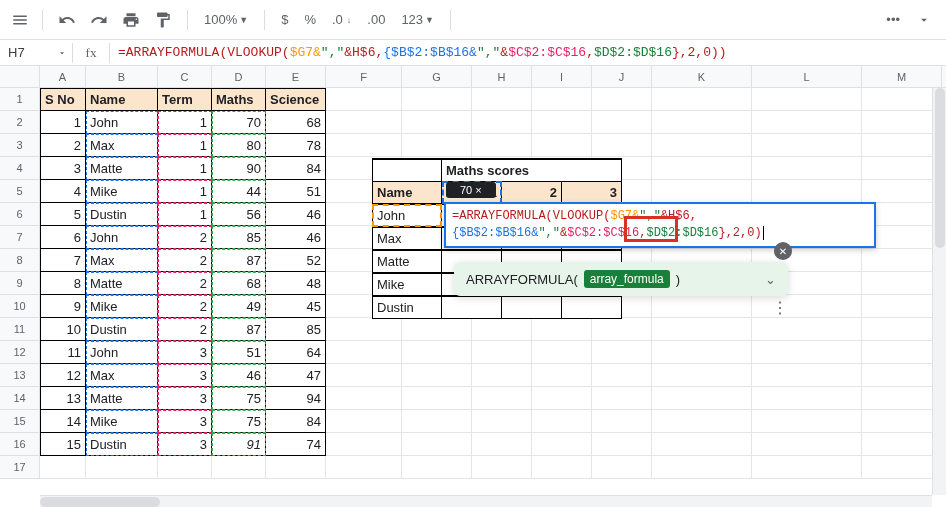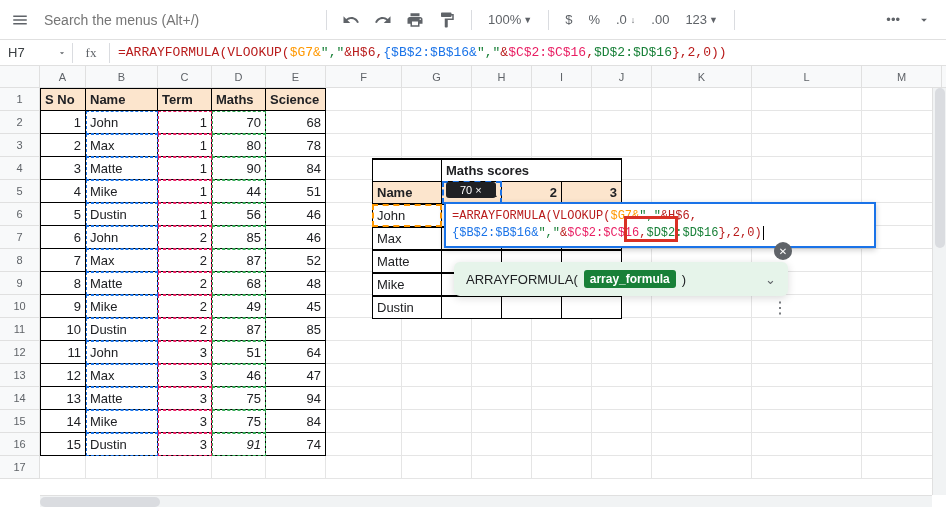--- a/index.html
+++ b/index.html
@@ -47,21 +47,21 @@
   .float2 { position: absolute; z-index: 5; }
   .f2-row { display: flex; height: 23px; }
   .f2-cell { border: 1px solid #000; border-left: none; font-size: 13px; padding: 0 4px; display: flex; align-items: center; background: #fff; flex-shrink:0; }
   .f2-cell:first-child { border-left: 1px solid #000; }
   .f2-hdr { background: #fce5cd; font-weight: bold; }
   .f2-title { font-weight: bold; background: #fff; }
   
   .formula-overlay { position: absolute; z-index: 10; background: #fff; border: 2px solid #1a73e8; font-family: 'Courier New', monospace; font-size: 12px; padding: 4px 6px; line-height: 1.4; box-shadow: 0 2px 6px rgba(0,0,0,0.2); }
   .result-badge { position: absolute; z-index: 11; background: #202124; color: #fff; font-size: 11px; padding: 2px 14px; border-radius: 3px; font-family: Arial, sans-serif; }
   .hint-box { position: absolute; z-index: 11; background: #e6f4ea; border-radius: 6px; padding: 8px 12px; font-size: 13px; box-shadow: 0 2px 8px rgba(0,0,0,0.15); display: flex; align-items: center; gap: 6px; }
-  .hint-arg { background: #188038; color: #fff; padding: 2px 6px; border-radius: 3px; font-weight: bold; font-size: 12px; }
+  .hint-arg { background: #188038; color: #fff; padding: 2px 6px; border-radius: 3px; font-weight: normal; font-size: 12px; }
   .hint-chevron { margin-left: auto; color: #5f6368; }
   .close-badge { position: absolute; z-index: 12; width: 18px; height: 18px; border-radius: 50%; background: #5f6368; color: #fff; display: flex; align-items: center; justify-content: center; font-size: 10px; cursor: pointer; }
   .dots-btn { position: absolute; z-index: 11; color: #5f6368; font-size: 16px; cursor: pointer; }
   .red-box { position: absolute; z-index: 12; border: 3px solid #d93025; pointer-events: none; }
   
   .hsb { position: absolute; bottom: 0; left: 40px; right: 14px; height: 12px; background: #f1f3f4; border-top: 1px solid #e0e0e0; }
   .hsb-thumb { position: absolute; left: 0; top: 1px; height: 10px; width: 120px; background: #dadce0; border-radius: 5px; }
   .vsb { position: absolute; top: 22px; right: 0; bottom: 12px; width: 14px; background: #f1f3f4; border-left: 1px solid #e0e0e0; }
   .vsb-thumb { position: absolute; top: 0; left: 2px; width: 10px; height: 160px; background: #dadce0; border-radius: 5px; }
   .triangles { position: absolute; right: 14px; top: 0; width: 12px; height: 22px; display: flex; flex-direction: column; align-items: center; justify-content: center; gap: 2px; color: #5f6368; font-size: 7px; }
@@ -75,21 +75,20 @@
 </style>
 </head>
 <body>
 
 <div class="toolbar">
   <div class="menu-icon">
     <svg width="18" height="18" viewBox="0 0 24 24">
         <path fill="#5f6368" d="M3 18h18v-2H3v2zm0-5h18v-2H3v2zm0-7v2h18V6H3z"></path>
       </svg>
   </div>
-  <input class="search-menus" placeholder="Search the menus (Alt+/)" style="">
   <div class="tb-sep"></div>
   <div class="tb-btn">
       <svg width="18" height="18" viewBox="0 0 24 24">
         <path fill="#5f6368" d="M12.5 8c-2.65 0-5.05.99-6.9 2.6L2 7v9h9l-3.62-3.62c1.39-1.16 3.16-1.88 5.12-1.88 3.54 0 6.55 2.31 7.6 5.5l2.37-.78C21.08 11.03 17.15 8 12.5 8z"></path>
       </svg>
     </div>
   <div class="tb-btn">
       <svg width="18" height="18" viewBox="0 0 24 24">
         <path fill="#5f6368" d="M18.4 10.6C16.55 8.99 14.15 8 11.5 8c-4.65 0-8.58 3.03-9.96 7.22L3.9 16c1.05-3.19 4.05-5.5 7.6-5.5 1.95 0 3.73.72 5.12 1.88L13 16h9V7l-3.6 3.6z"></path>
       </svg>

